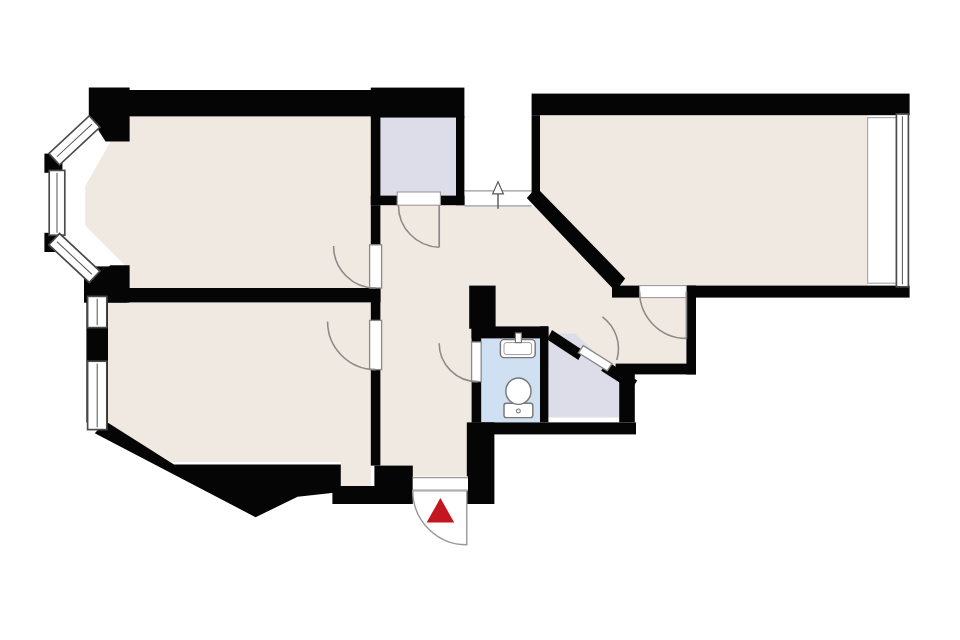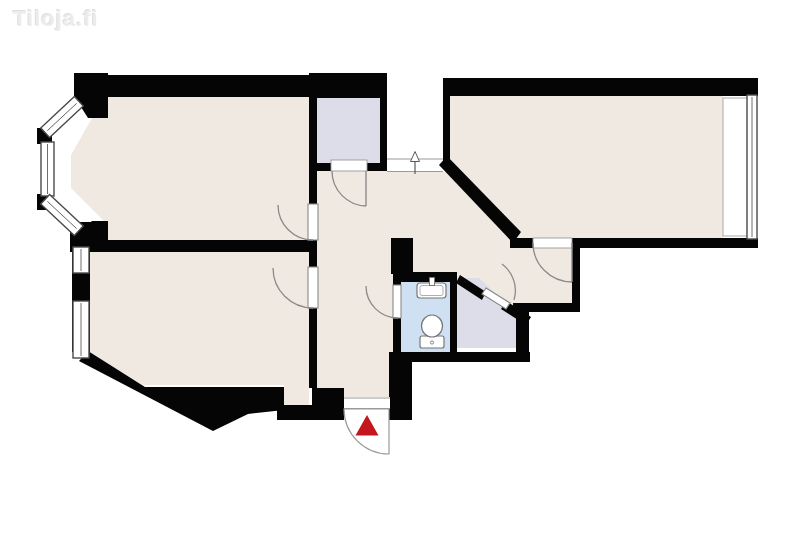--- a/index.html
+++ b/index.html
@@ -97,14 +97,13 @@
       <line x1="344" y1="398" x2="390" y2="398" fill="none" stroke="#9a9a9a" stroke-width="1"></line>
       <line x1="344" y1="408.5" x2="390" y2="408.5" fill="none" stroke="#9a9a9a" stroke-width="1"></line>
       <polygon points="367,415 378.5,435.5 355.5,435.5" fill="#c4161f"></polygon>
       <rect x="417" y="283" rx="3" width="29" height="15" fill="#ffffff" stroke="#777777" stroke-width="1.2"></rect>
       <rect x="420" y="285.5" rx="2" width="23" height="10" fill="none" stroke="#999999" stroke-width="0.8"></rect>
       <rect x="429.5" y="277.5" width="5" height="8" fill="#ffffff" stroke="#777777" stroke-width="1"></rect>
       <rect x="420" y="336" rx="2" width="24" height="12" fill="#ffffff" stroke="#777777" stroke-width="1.2"></rect>
       <ellipse cx="432" cy="326" rx="10.5" ry="11" fill="#ffffff" stroke="#777777" stroke-width="1.2"></ellipse>
       <circle cx="432" cy="342.5" r="1.6" fill="#ffffff" stroke="#777777" stroke-width="0.9"></circle>
     </svg>
-  <div class="watermark">Tiloja.fi</div>
 </div>
 
 </body></html>

